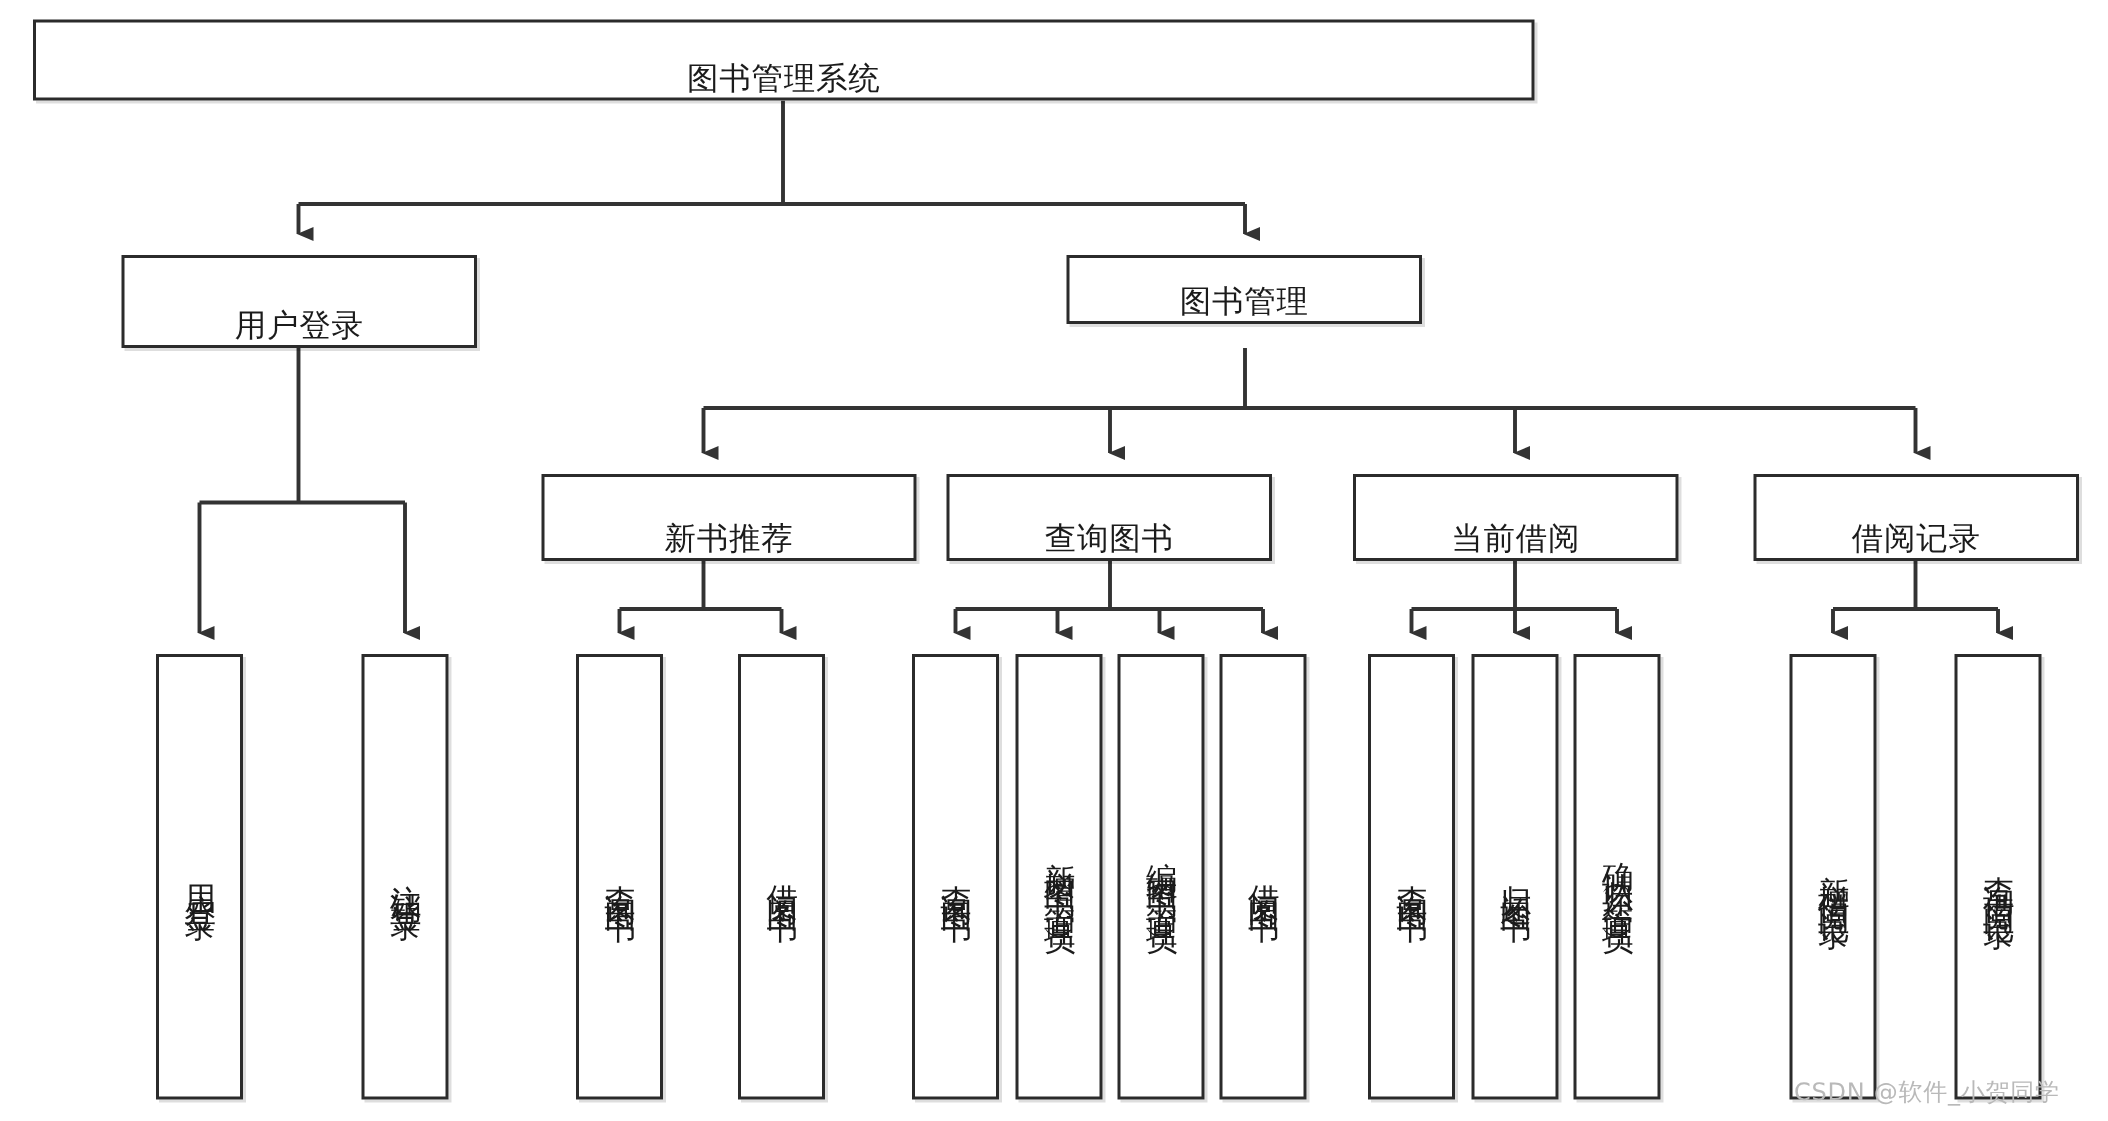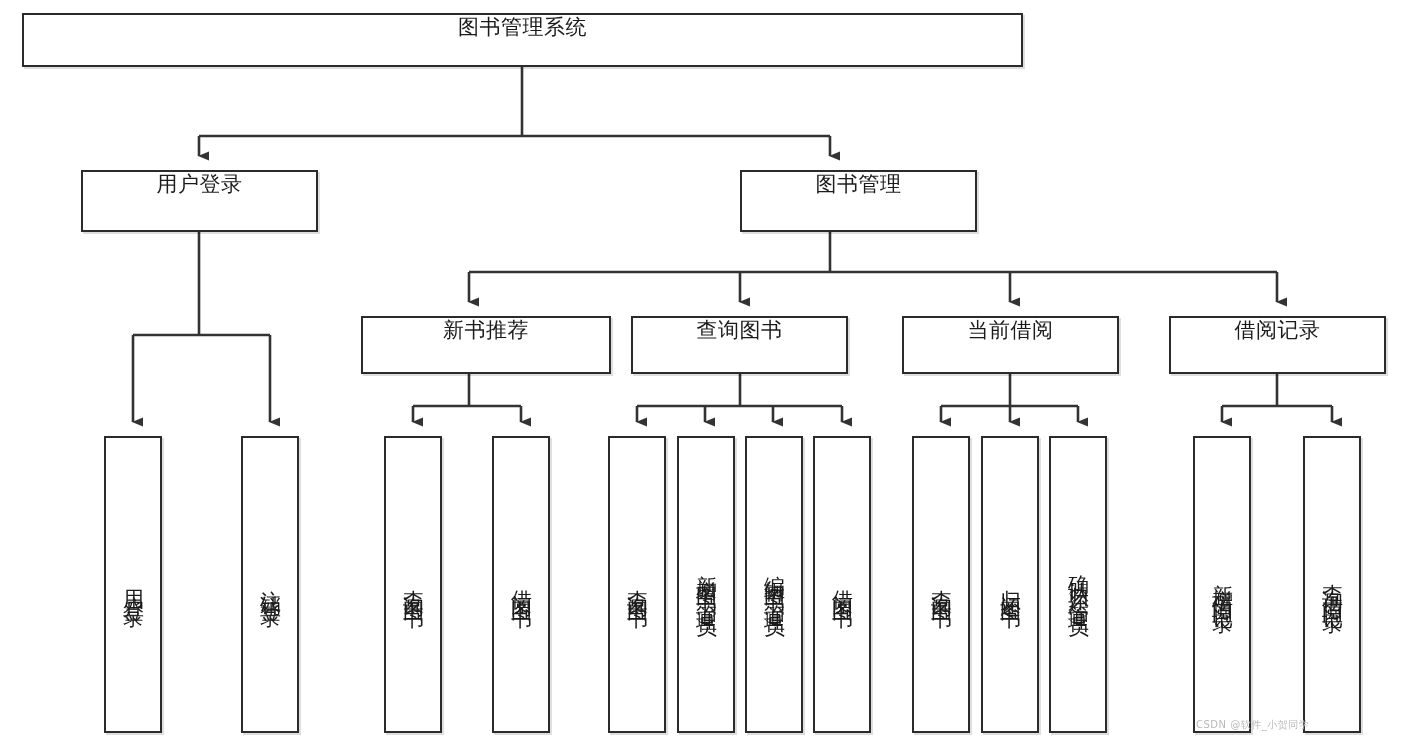--- a/index.html
+++ b/index.html
@@ -24,21 +24,21 @@
     width: 1405px;
     height: 747px;
   }
   .node-box {
     position: absolute;
     box-sizing: border-box;
     background: #ffffff;
     border: 2px solid #2b2b2b;
     box-shadow: 2px 2px 0 rgba(0,0,0,0.13);
     display: flex;
-    align-items: flex-start;
+    align-items: flex-end;
     justify-content: center;
     overflow: hidden;
   }
   .node-label-h {
     font-size: 21px;
     color: #1b1b1b;
     line-height: 1.2;
     letter-spacing: 0.5px;
     white-space: nowrap;
   }
@@ -50,21 +50,21 @@
     writing-mode: vertical-rl;
     text-orientation: upright;
     font-size: 21px;
     color: #1b1b1b;
     letter-spacing: 6px;
     line-height: 1.0;
     white-space: nowrap;
   }
   .watermark {
     position: absolute;
-    font-size: 10px;
+    font-size: 16px;
     color: #b9b9b9;
     white-space: nowrap;
     letter-spacing: 0.5px;
     pointer-events: none;
   }
 </style>
 </head>
 <body>
 
 <div id="canvas">
@@ -119,21 +119,21 @@
     </g>
   </svg>
 
   <div class="node-box" style="left:22px; top:13px; width:1001px; height:54px;">
     <span class="node-label-h">图书管理系统</span>
   </div>
 
   <div class="node-box" style="left:81px; top:170px; width:237px; height:62px;">
     <span class="node-label-h">用户登录</span>
   </div>
-  <div class="node-box" style="left:740px; top:170px; width:237px; height:62px;">
+  <div class="node-box" style="left:711px; top:170px; width:237px; height:46px;">
     <span class="node-label-h">图书管理</span>
   </div>
 
   <div class="node-box" style="left:361px; top:316px; width:250px; height:58px;">
     <span class="node-label-h">新书推荐</span>
   </div>
   <div class="node-box" style="left:631px; top:316px; width:217px; height:58px;">
     <span class="node-label-h">查询图书</span>
   </div>
   <div class="node-box" style="left:1169px; top:316px; width:217px; height:58px;">

